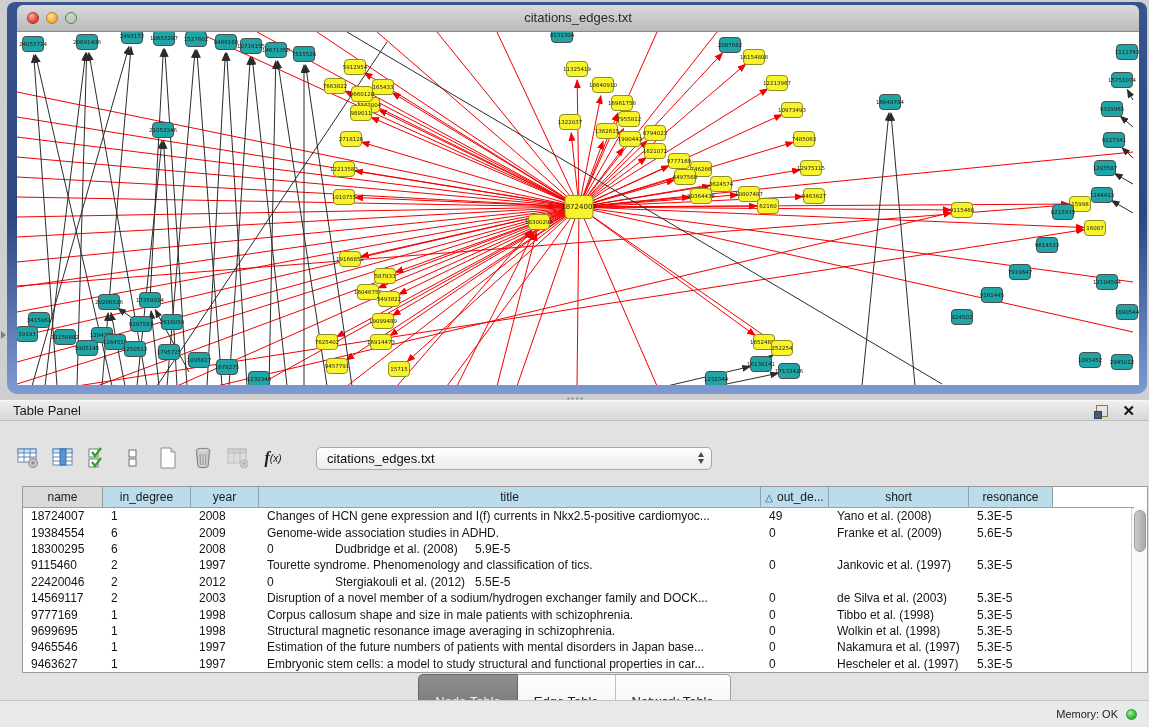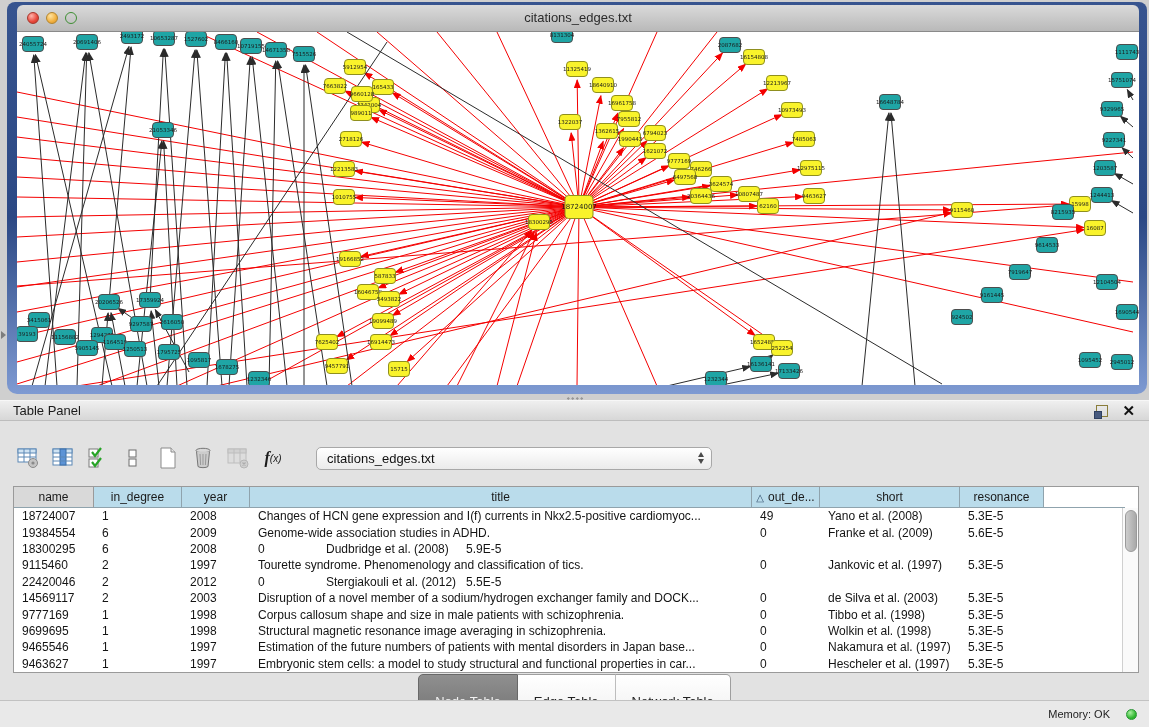--- a/index.html
+++ b/index.html
@@ -43,21 +43,21 @@
   .fx i{font-family:"Liberation Serif",serif;font-weight:bold;font-size:16px;}
   .fx span{font-size:10px;font-style:italic;}
   .combo{margin-left:20px;width:396px;height:23px;box-sizing:border-box;position:relative;
     background:linear-gradient(#ffffff,#ebebeb);border:1px solid #a8a8a8;border-radius:5px;
     display:flex;align-items:center;}
   .combo .val{font-size:13px;padding-left:10px;color:#111;}
   .stepper{position:absolute;right:7px;top:4px;display:flex;flex-direction:column;gap:2px;}
   .stepper .up{width:0;height:0;border-left:3.5px solid transparent;border-right:3.5px solid transparent;border-bottom:5px solid #4a4a4a;}
   .stepper .down{width:0;height:0;border-left:3.5px solid transparent;border-right:3.5px solid transparent;border-top:5px solid #4a4a4a;}
 
-  .table-wrap{position:absolute;left:13px;top:65px;width:1126px;height:187px;box-sizing:border-box;
+  .table-wrap{position:absolute;left:22px;top:65px;width:1126px;height:187px;box-sizing:border-box;
     background:#fff;border:1px solid #9a9a9a;overflow:hidden;}
   .thead{display:flex;height:21px;}
   .th{box-sizing:border-box;height:21px;background:#badceb;border-right:1px solid #8fa3ad;border-bottom:1px solid #8fa3ad;
     font-size:12px;color:#1a1a1a;display:flex;align-items:center;justify-content:center;overflow:hidden;white-space:nowrap;}
   .th.gray{background:#d9d9d9;border-right-color:#9a9a9a;}
   .th.filler{background:#fff;border-right:none;}
   .sort-tri{font-size:10px;color:#33506e;margin-right:4px;}
   .tr{display:flex;height:16.4px;align-items:center;}
   .td{box-sizing:border-box;font-size:12px;color:#141414;padding-left:8px;white-space:nowrap;overflow:hidden;}
   .vscroll{position:absolute;right:0;top:21px;bottom:0;width:15px;background:#fafafa;border-left:1px solid #d0d0d0;}
@@ -66,21 +66,21 @@
 
   .tabs{position:absolute;left:0;top:253px;width:1149px;display:flex;justify-content:center;}
   .tab{height:21px;line-height:21px;font-size:13px;padding:16px 16px;color:#222;
     background:linear-gradient(#ffffff,#ededed);border-top:1px solid #9e9e9e;border-bottom:1px solid #9e9e9e;border-right:1px solid #bdbdbd;}
   .tab:first-child{border-left:1px solid #9e9e9e;border-radius:5px 0 0 5px;}
   .tab:last-child{border-right:1px solid #9e9e9e;border-radius:0 5px 5px 0;}
   .tab.active{background:linear-gradient(#8f8f8f,#6e6e6e);color:#f2f2f2;border-color:#686868;}
 
   .statusbar{position:absolute;left:0;top:700px;width:1149px;height:27px;box-sizing:border-box;
     background:#e9e9e9;border-top:1px solid #c2c2c2;}
-  .mem{position:absolute;right:12px;top:0;height:26px;display:flex;align-items:center;gap:16px;}
+  .mem{position:absolute;right:12px;top:0;height:26px;display:flex;align-items:center;gap:8px;}
   .mem .txt{font-size:11px;color:#222;}
   .mem .dot{width:11px;height:11px;border-radius:50%;box-sizing:border-box;
     background:radial-gradient(circle at 35% 30%,#a8f0a0,#2eb52e 65%);border:1px solid #279433;}
 </style>
 </head>
 <body>
 
 <div class="screen">
 
   <div class="net-window">

